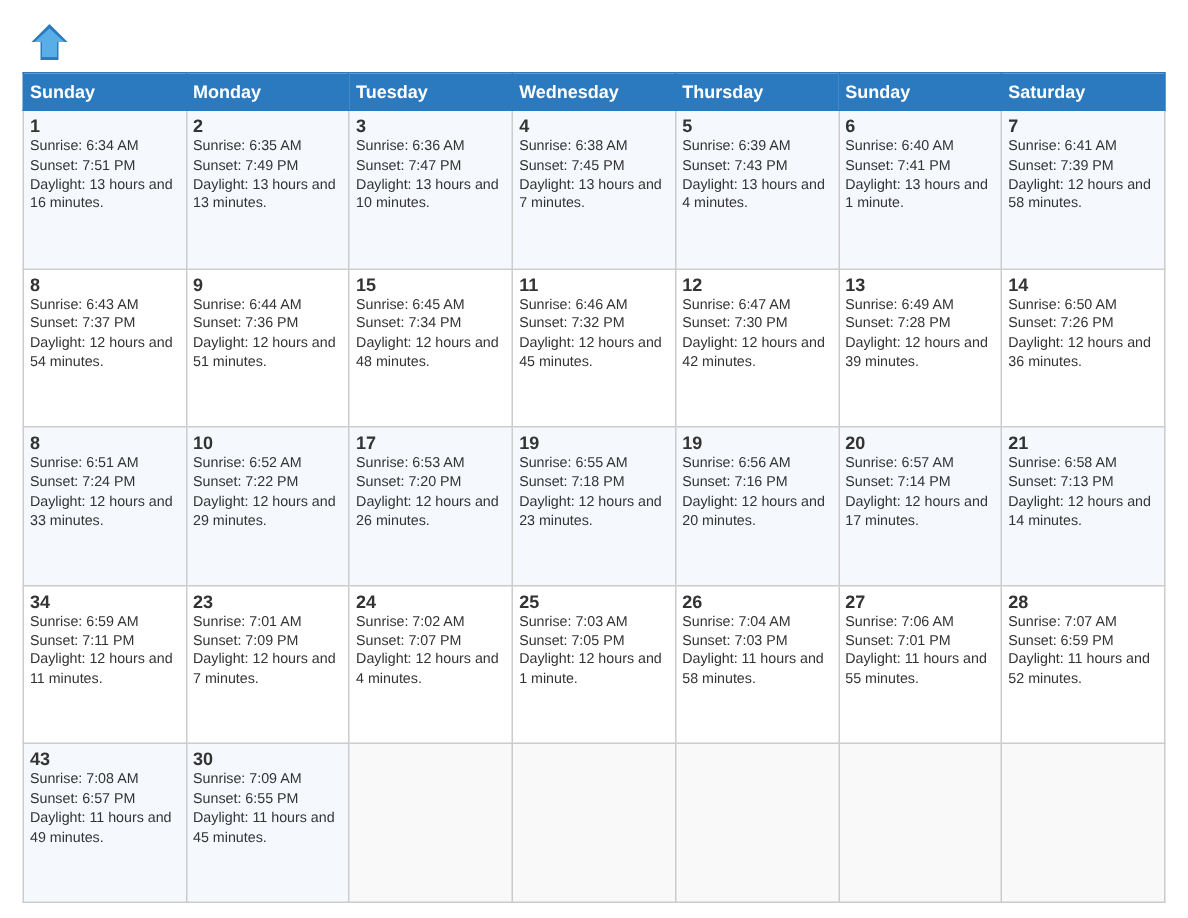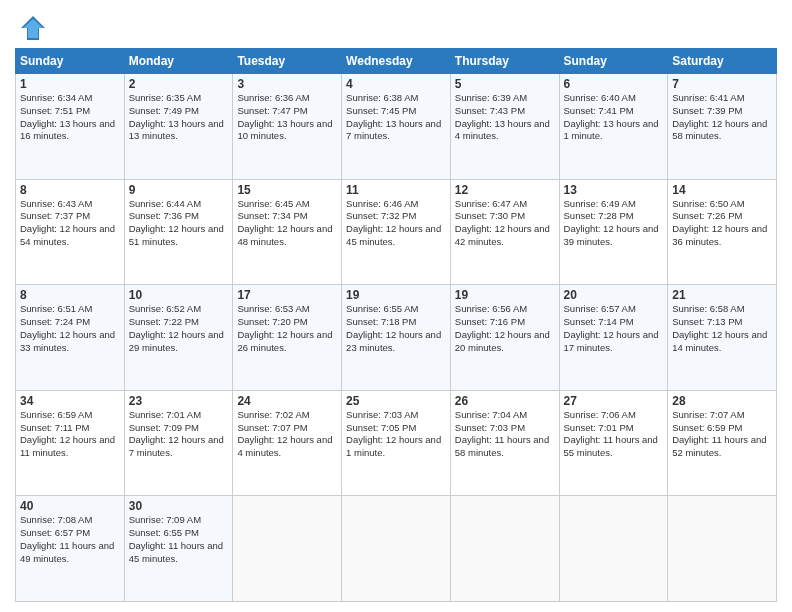--- a/index.html
+++ b/index.html
@@ -367,21 +367,21 @@
           <span class="day-number">28</span>
           <div class="day-detail">
             Sunrise: 7:07 AM<br>
             Sunset: 6:59 PM<br>
             Daylight: 11 hours and 52 minutes.
           </div>
         </td>
         </tr>
         <tr>
           <td>
-          <span class="day-number">40</span>
+          <span class="day-number">43</span>
           <div class="day-detail">
             Sunrise: 7:08 AM<br>
             Sunset: 6:57 PM<br>
             Daylight: 11 hours and 49 minutes.
           </div>
         </td>
           <td>
           <span class="day-number">30</span>
           <div class="day-detail">
             Sunrise: 7:09 AM<br>

